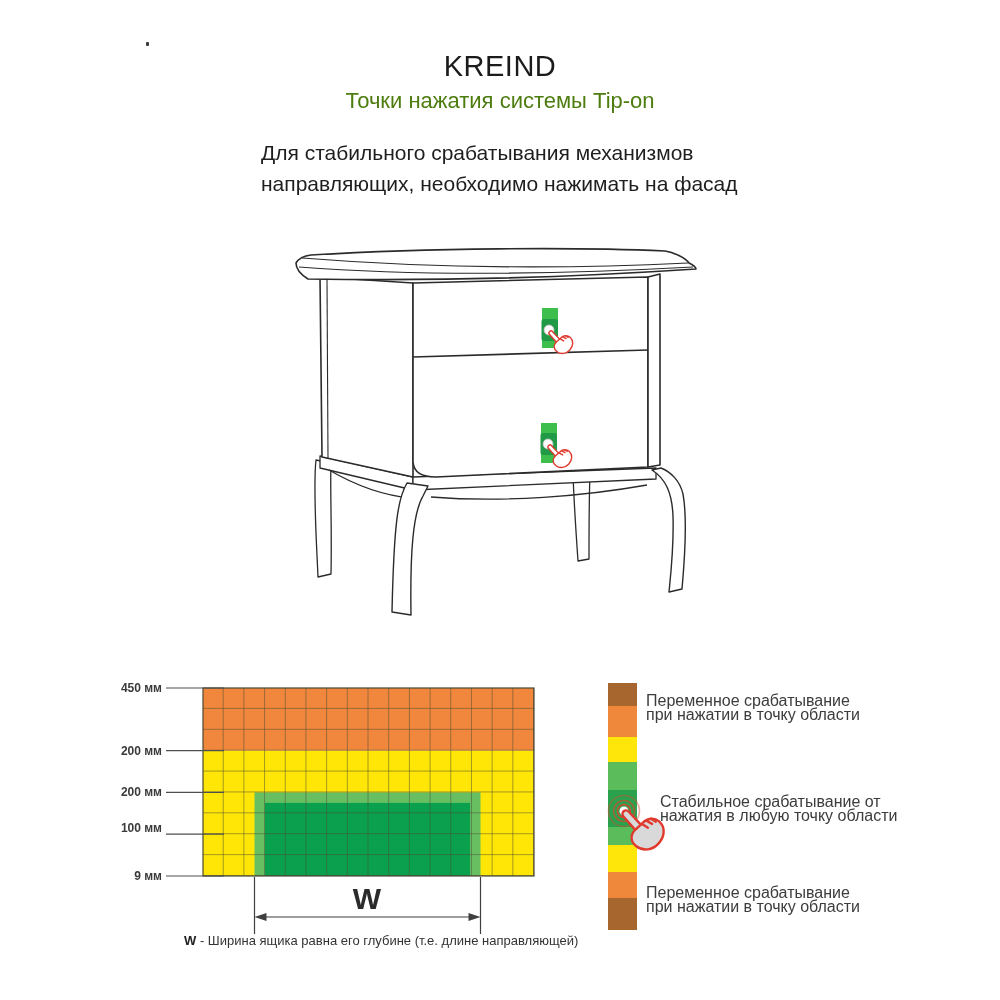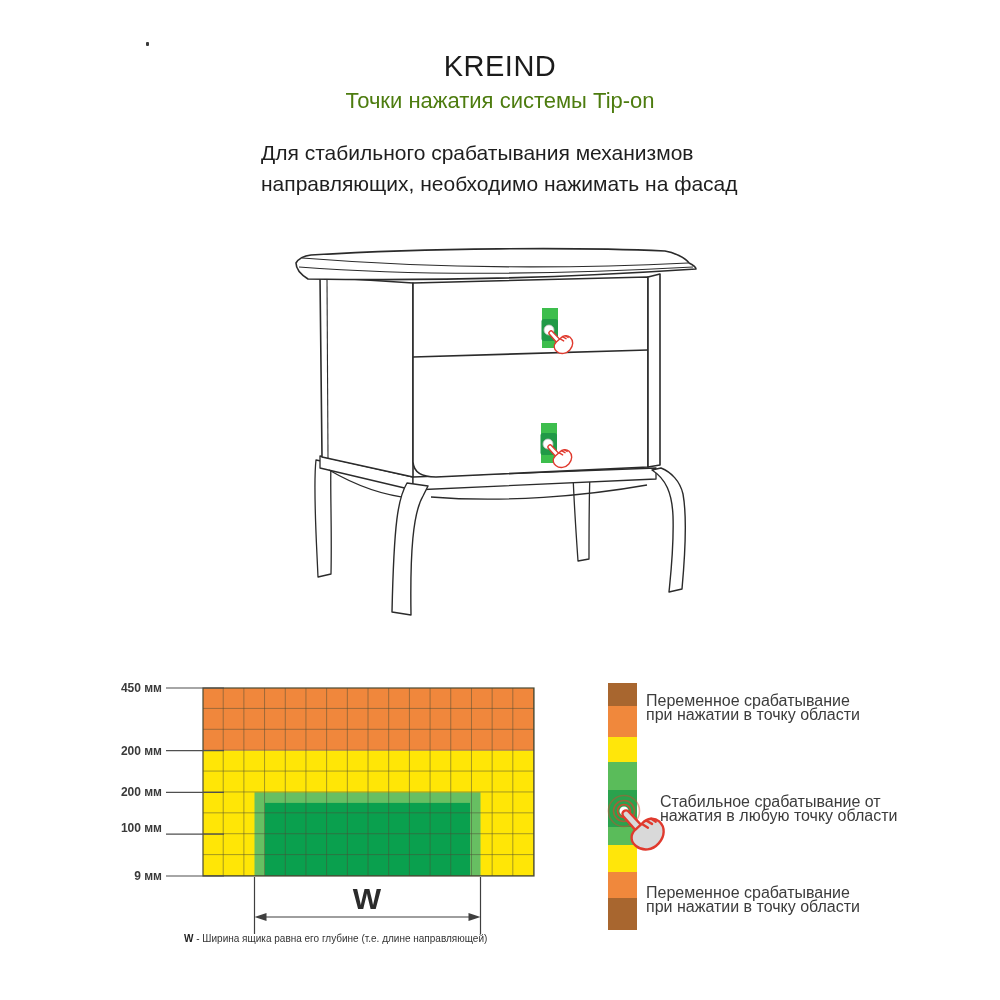--- a/index.html
+++ b/index.html
@@ -5,21 +5,21 @@
   html,body{margin:0;padding:0;background:#fff;}
   .canvas{position:relative;width:1000px;height:1000px;background:#fff;overflow:hidden;
           font-family:"Liberation Sans",sans-serif;color:#1f1f1f;}
   .abs{position:absolute;}
   .center-text{left:0;width:1000px;text-align:center;}
   .brand{top:50px;font-size:29px;letter-spacing:.5px;color:#1b1b1b;}
   .subtitle{top:88px;font-size:22px;color:#4d7c0f;}
   .intro{left:261px;top:137px;font-size:21px;line-height:31px;color:#1e1e1e;white-space:nowrap;}
   .tick{width:100px;left:62px;text-align:right;font-size:12px;font-weight:700;color:#3a3a3a;transform:translateY(-50%);}
   .wlabel{left:317px;top:882px;width:100px;text-align:center;font-size:30px;font-weight:700;color:#2b2b2b;}
-  .caption{left:184px;top:933px;font-size:10px;color:#333;}
+  .caption{left:184px;top:933px;font-size:13px;color:#333;}
   .caption b{font-weight:700;color:#222;}
   .legend-item{font-size:16px;line-height:13.5px;color:#3c3c3c;}
   .li1{left:646px;top:694px;}
   .li2{left:660px;top:795px;}
   .li3{left:646px;top:886px;}
   .stray-dot{left:146px;top:42px;width:3px;height:4px;background:#3a3a3a;border-radius:1px;}
   svg{position:absolute;left:0;top:0;}
 </style>
 </head>
 <body>

